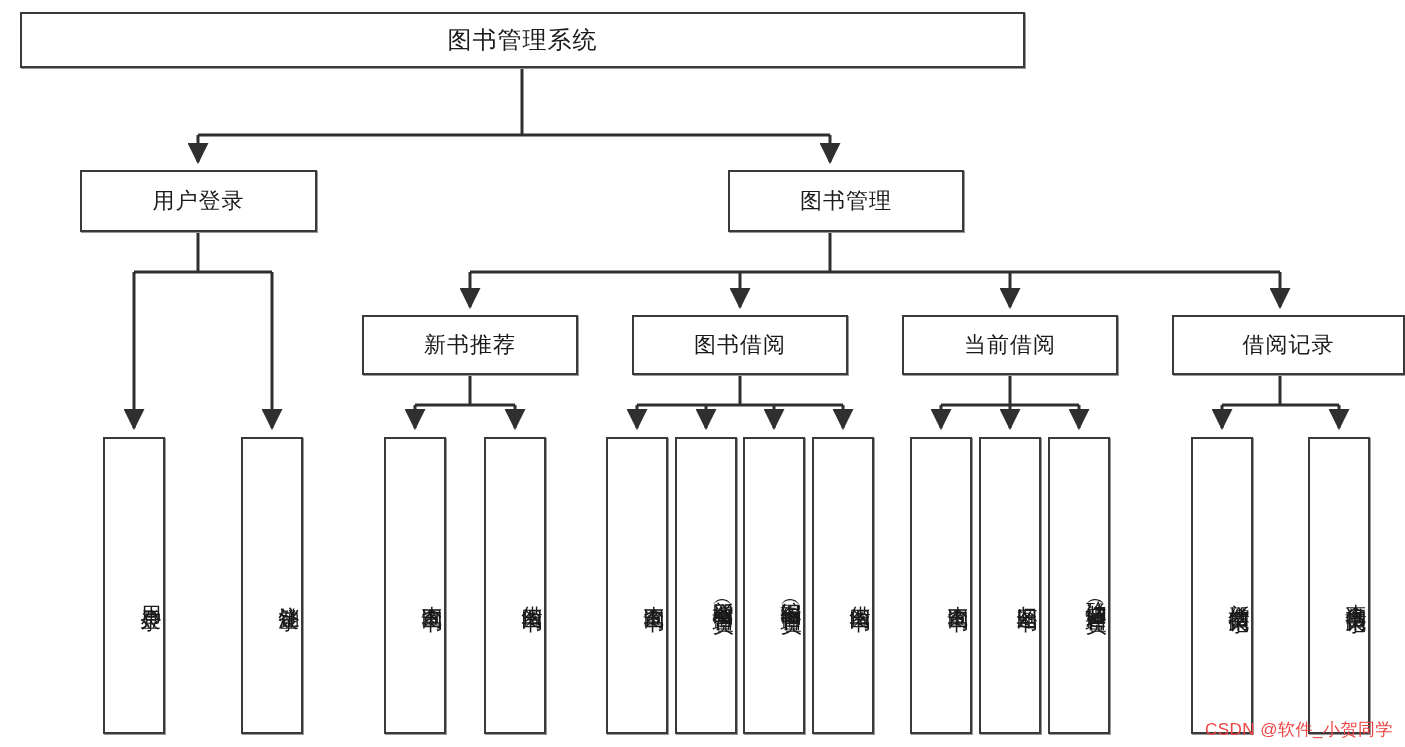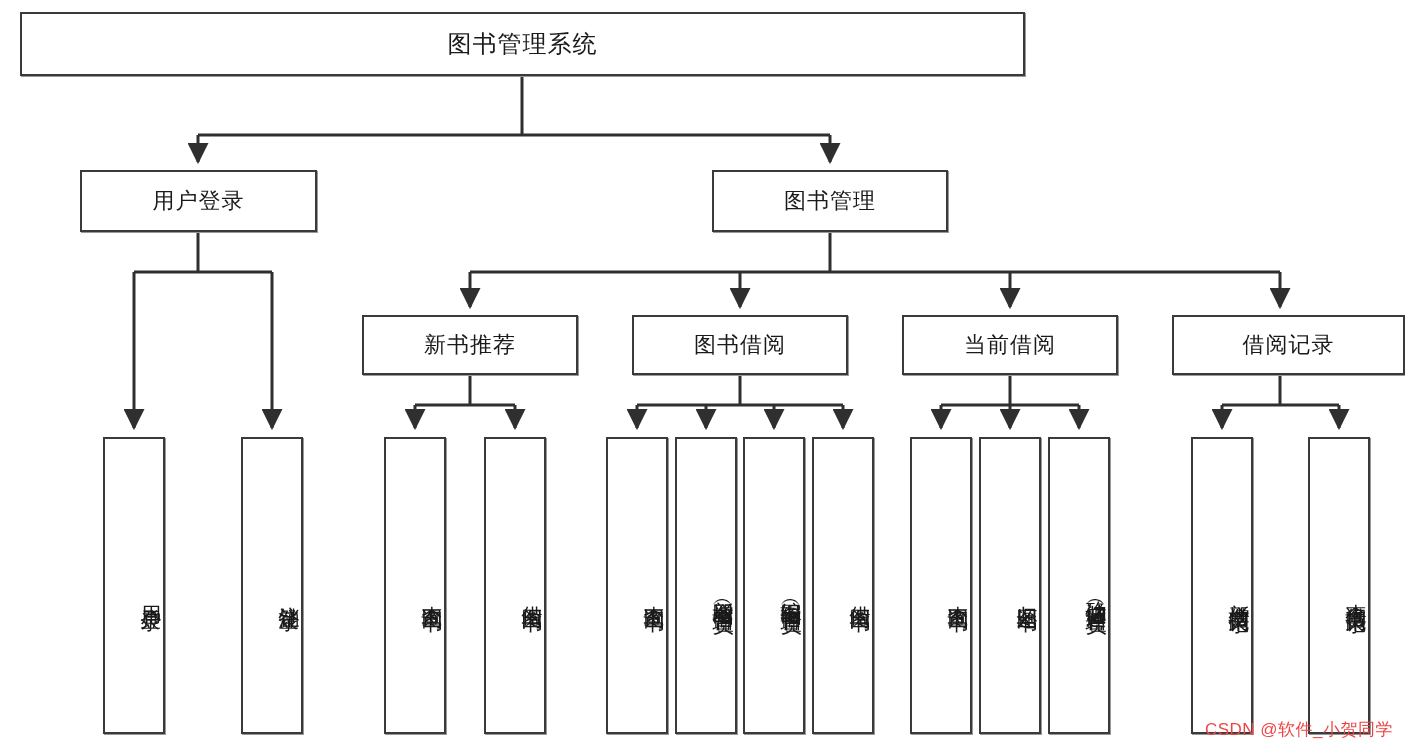--- a/index.html
+++ b/index.html
@@ -121,28 +121,28 @@
       <path d="M 1010 405 L 1010 428" marker-end="url(#arrow)"></path>
       <path d="M 1079 405 L 1079 428" marker-end="url(#arrow)"></path>
 
       <path d="M 1280 375 L 1280 405"></path>
       <path d="M 1222 405 L 1339 405"></path>
       <path d="M 1222 405 L 1222 428" marker-end="url(#arrow)"></path>
       <path d="M 1339 405 L 1339 428" marker-end="url(#arrow)"></path>
     </g>
   </svg>
 
-  <div class="node horiz" id="root-node" style="left:20px; top:12px; width:1005px; height:64px;">
+  <div class="node horiz" id="root-node" style="left:20px; top:12px; width:1005px; height:56px;">
     <span>图书管理系统</span>
   </div>
 
   <div class="node horiz" style="left:80px; top:170px; width:237px; height:62px;">
     <span>用户登录</span>
   </div>
-  <div class="node horiz" style="left:712px; top:170px; width:236px; height:62px;">
+  <div class="node horiz" style="left:728px; top:170px; width:236px; height:62px;">
     <span>图书管理</span>
   </div>
 
   <div class="node horiz" style="left:362px; top:315px; width:216px; height:60px;">
     <span>新书推荐</span>
   </div>
   <div class="node horiz" style="left:632px; top:315px; width:216px; height:60px;">
     <span>图书借阅</span>
   </div>
   <div class="node horiz" style="left:902px; top:315px; width:216px; height:60px;">

